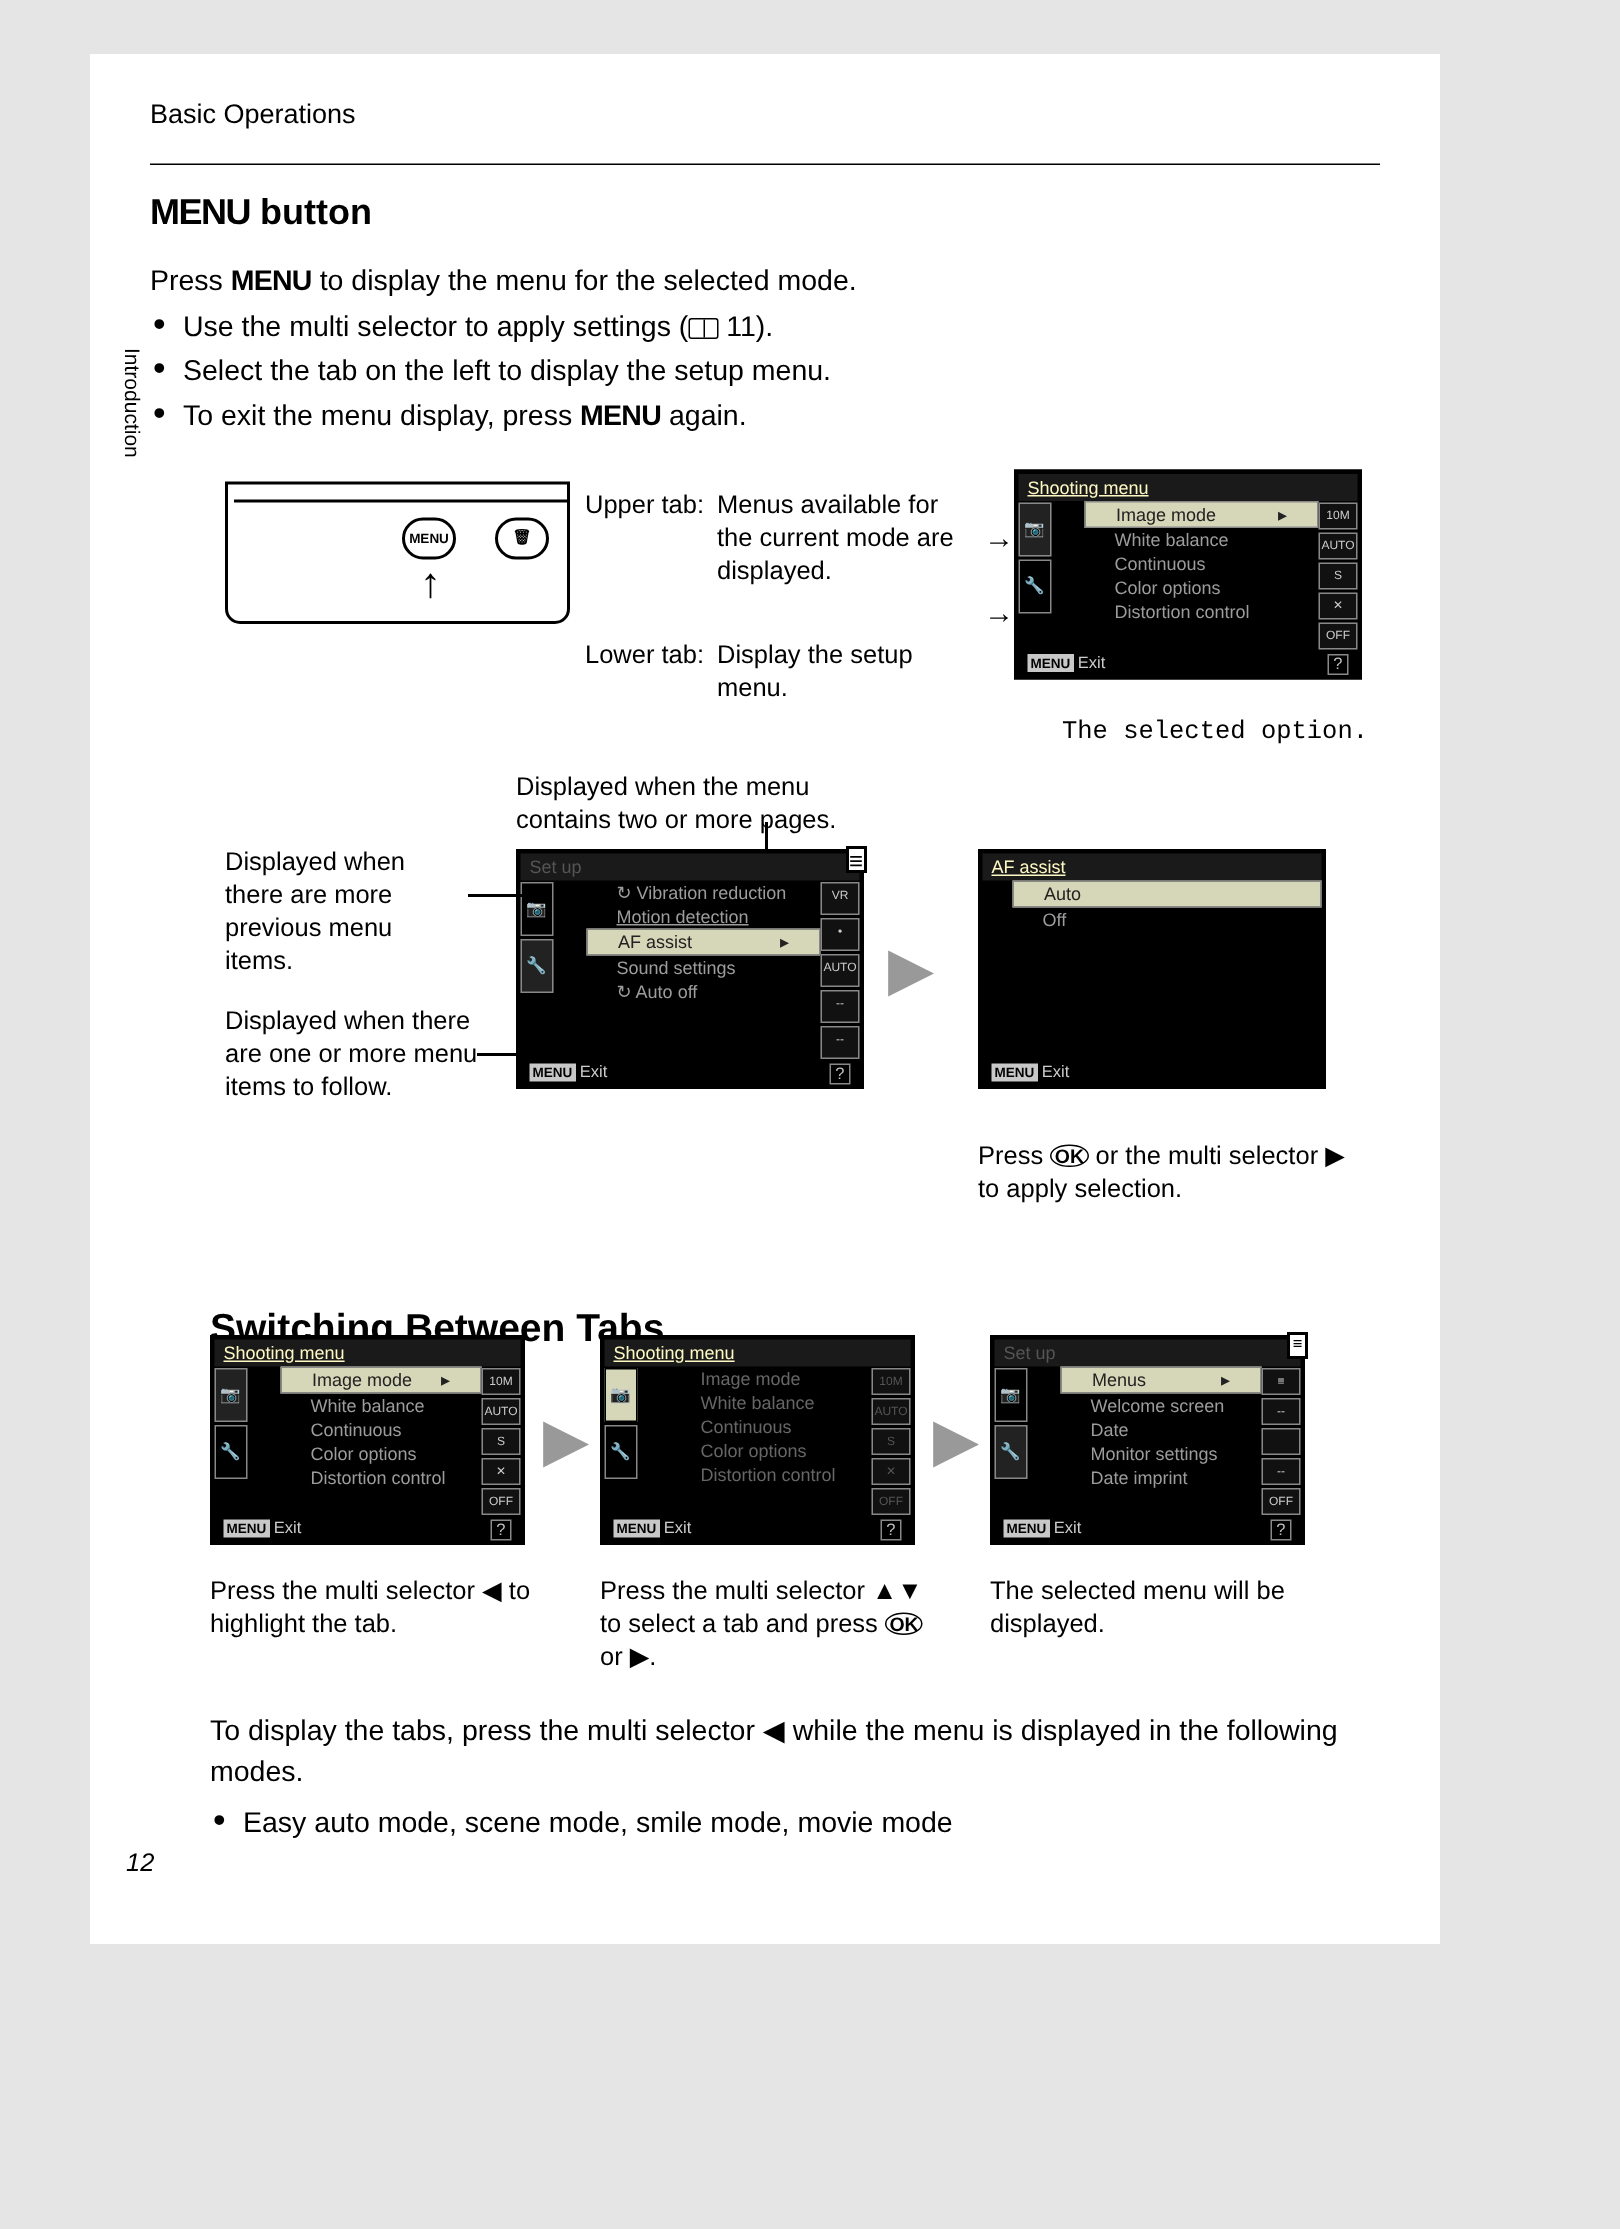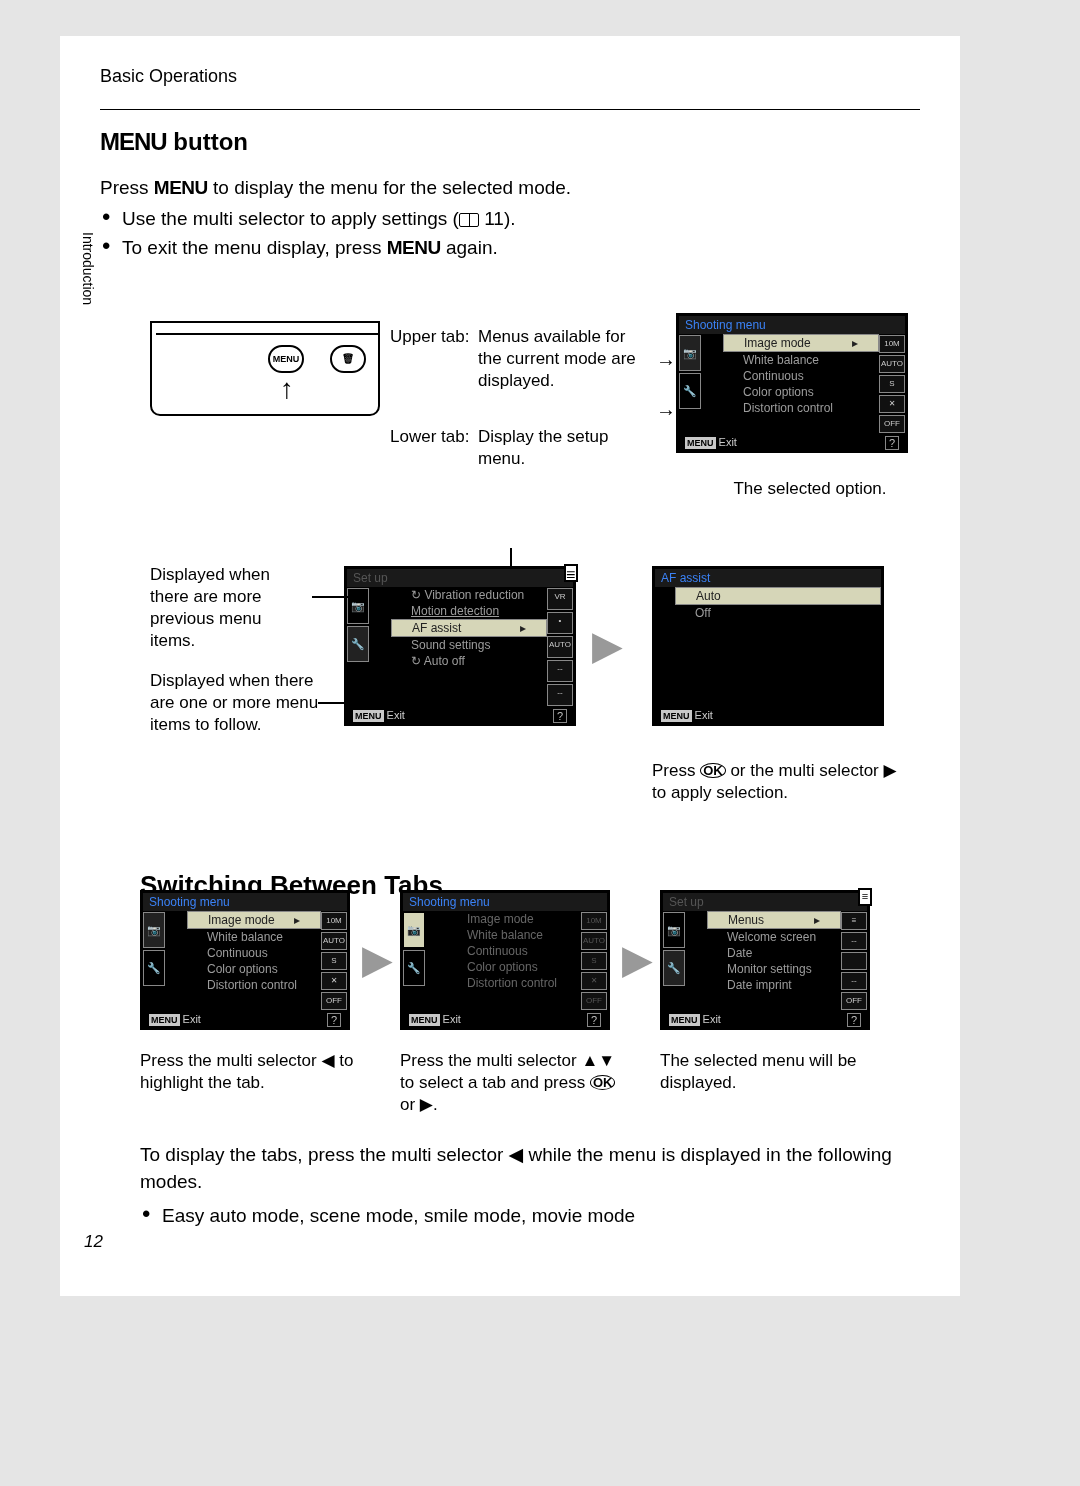--- a/index.html
+++ b/index.html
@@ -25,21 +25,21 @@
   .camera-diag { position: absolute; left: 50px; top: 255px; width: 230px; height: 95px; border: 2px solid #000; border-radius: 0 0 10px 10px; background: #fff; }
   .camera-diag .line1 { position: absolute; left: 4px; top: 10px; width: 222px; height: 1.5px; background: #000; }
   .camera-diag .btn { position: absolute; width: 36px; height: 28px; border: 2px solid #000; border-radius: 16px; top: 22px; text-align: center; font-size: 10px; line-height: 24px; font-weight: bold; }
   .camera-diag .btn1 { left: 116px; }
   .camera-diag .btn2 { left: 178px; }
   .camera-diag .lbl { font-size: 9px; }
   .camera-diag .arrow-up { position: absolute; left: 128px; top: 50px; font-size: 28px; font-weight: bold; }
 
   
   .lcd { position: absolute; background: #000; border: 3px solid #000; font-size: 13px; color: #bfbfbf; }
-  .lcd .title { background: #1a1a1a; color: #3b82f6; padding: 2px 6px; font-size: 12px; }
+  .lcd .title { background: #1a1a1a; color: #fef9c3; padding: 2px 6px; font-size: 12px; text-decoration: underline; }
   .lcd .tabcol { width: 24px; display: flex; flex-direction: column; }
   .lcd .tabcol .tabicon { width: 22px; height: 36px; border: 1px solid #888; margin: 1px 0; font-size: 11px; text-align: center; line-height: 34px; color: #aaa; }
   .lcd .items { flex: 1; }
   .lcd .item { padding: 1px 20px; font-size: 12px; color: #9c9c9c; margin-left: 20px; }
   .lcd .item.sel { background: #d6d6b8; border: 1px solid #888; color: #222; display: flex; justify-content: space-between; }
   .lcd .valcol { width: 26px; display: flex; flex-direction: column; justify-content: space-between; }
   .lcd .valcol .v { height: 28px; border: 1px solid #888; font-size: 8px; text-align: center; line-height: 16px; margin: 1px 0; color: #ccc; background: #111; }
   .lcd .footer { display: flex; justify-content: space-between; padding: 2px 6px; font-size: 11px; }
   .lcd .footer .mexit { color: #ccc; }
   .lcd .footer .mexit .tag { background: #c8c8c8; color: #000; font-size: 9px; padding: 1px 2px; font-weight: bold; }
@@ -69,20 +69,21 @@
     <div class="h1">
       <span class="menu-word">MENU</span><span> button</span>
     </div>
 
     <div class="intro">
       <span>Press </span><span class="menu-word">MENU</span><span> to display the menu for the selected mode.</span>
     </div>
 
     <ul class="bullets">
       <li><span>Use the multi selector to apply settings (</span><span class="book-icon"></span><span> 11).</span></li>
+      <li>Select the tab on the left to display the setup menu.</li>
       <li><span>To exit the menu display, press </span><span class="menu-word">MENU</span><span> again.</span></li>
     </ul>
 
     <div class="camera-diag">
       <div class="line1"></div>
       <div class="btn btn1"><span class="lbl">MENU</span></div>
       <div class="btn btn2"><span>🗑</span></div>
       <div class="arrow-up">↑</div>
     </div>
 
@@ -116,25 +117,26 @@
             <div class="v">S</div>
             <div class="v">✕</div>
             <div class="v">OFF</div>
         </div>
       </div>
       <div class="footer">
           <span class="mexit"><span class="tag">MENU</span> <span>Exit</span></span>
           <span class="help">?</span>
         </div>
     </div>
-    <div class="annot" style="left:600px; top:412px; width:220px; text-align:center;">The selected option.</div>
+    <div class="annot" style="left:600px; top:412px; width:220px; text-align:center;font-family:Liberation Mono, monospace;">The selected option.</div>
 
     <div class="annot" style="left:556px; top:280px; font-size:20px;">→</div>
     <div class="annot" style="left:556px; top:330px; font-size:20px;">→</div>
 
+    <div class="annot" style="left:244px; top:448px; width:260px;">Displayed when the menu contains two or more pages.</div>
     <div class="annot" style="left:50px; top:498px; width:160px;">Displayed when there are more previous menu items.</div>
     <div class="annot" style="left:50px; top:604px; width:170px;">Displayed when there are one or more menu items to follow.</div>
 
     <div class="lcd" style="left:244px; top:500px; width:232px; height:160px;">
       <div class="title" style="color:#555; text-decoration:none;">Set up</div>
       <div class="body" style="height:calc(100% - 34px);">
         <div class="tabcol">
             <div class="tabicon">📷</div>
             <div class="tabicon" style="background:#222;">🔧</div>
           </div>

